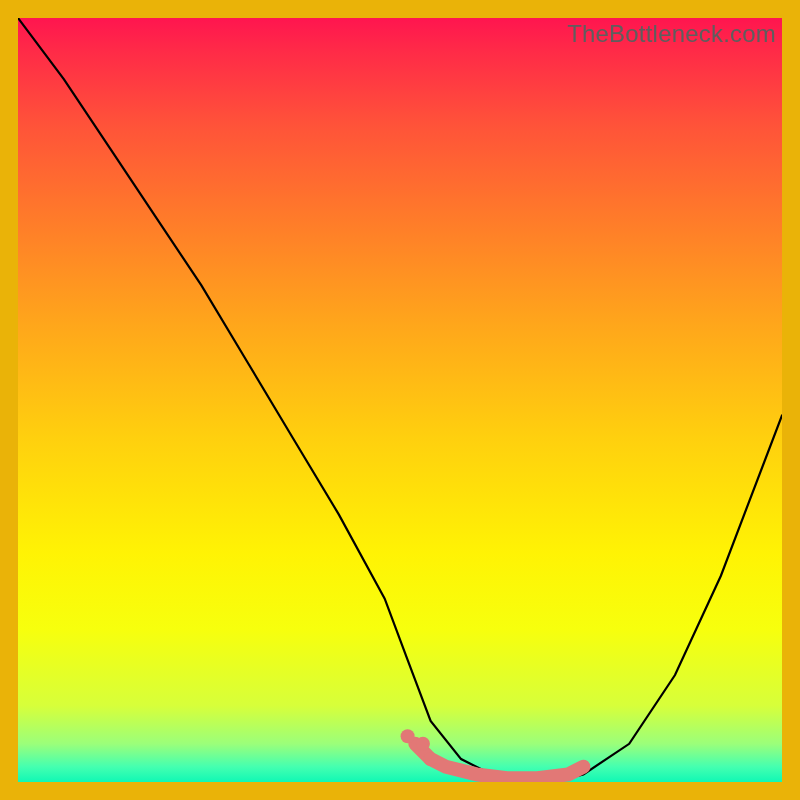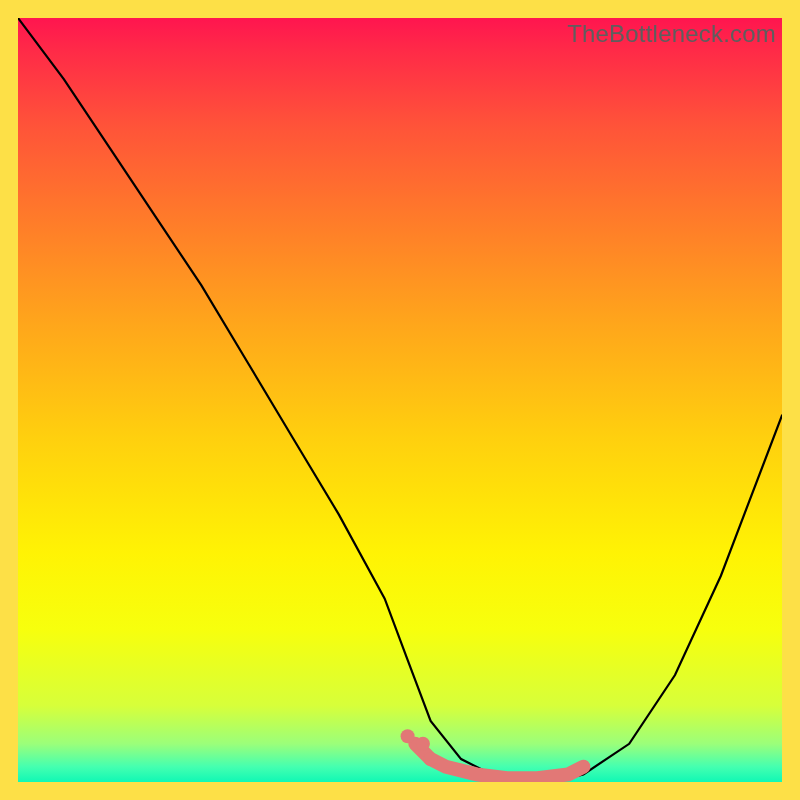--- a/index.html
+++ b/index.html
@@ -1,21 +1,21 @@
 <!DOCTYPE html>
 <html><head>
 <meta charset="utf-8">
 <style>
   * { margin: 0; padding: 0; box-sizing: border-box; }
   html, body { width: 800px; height: 800px; background: #000; overflow: hidden; }
   .frame {
     position: absolute;
     left: 0; top: 0;
     width: 800px; height: 800px;
-    background: #fde047;
+    background: #eab308;
   }
   .plot-area {
     position: absolute;
     left: 18px; top: 18px;
     width: 764px; height: 764px;
     background: linear-gradient(to bottom,
       #ff154f 0%,
       #ff2948 4%,
       #ff5339 14%,
       #ff7a2a 26%,

